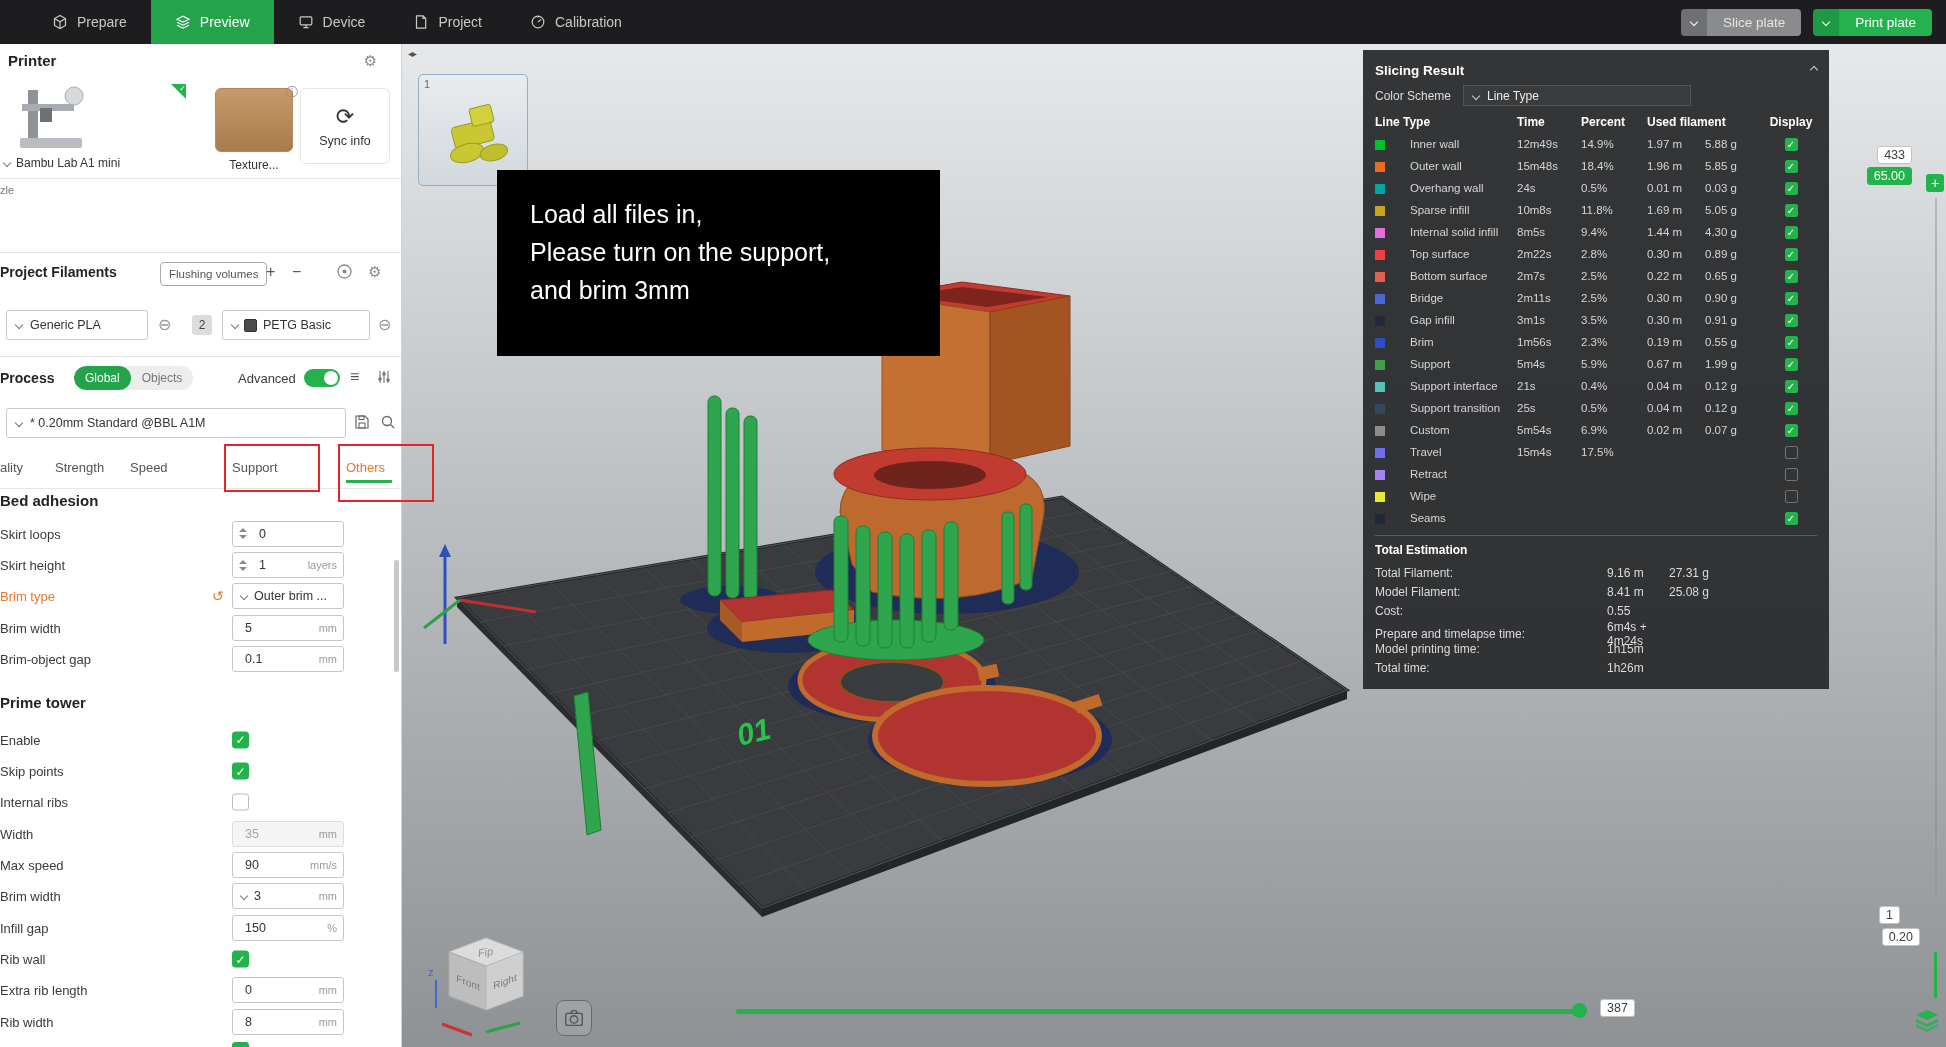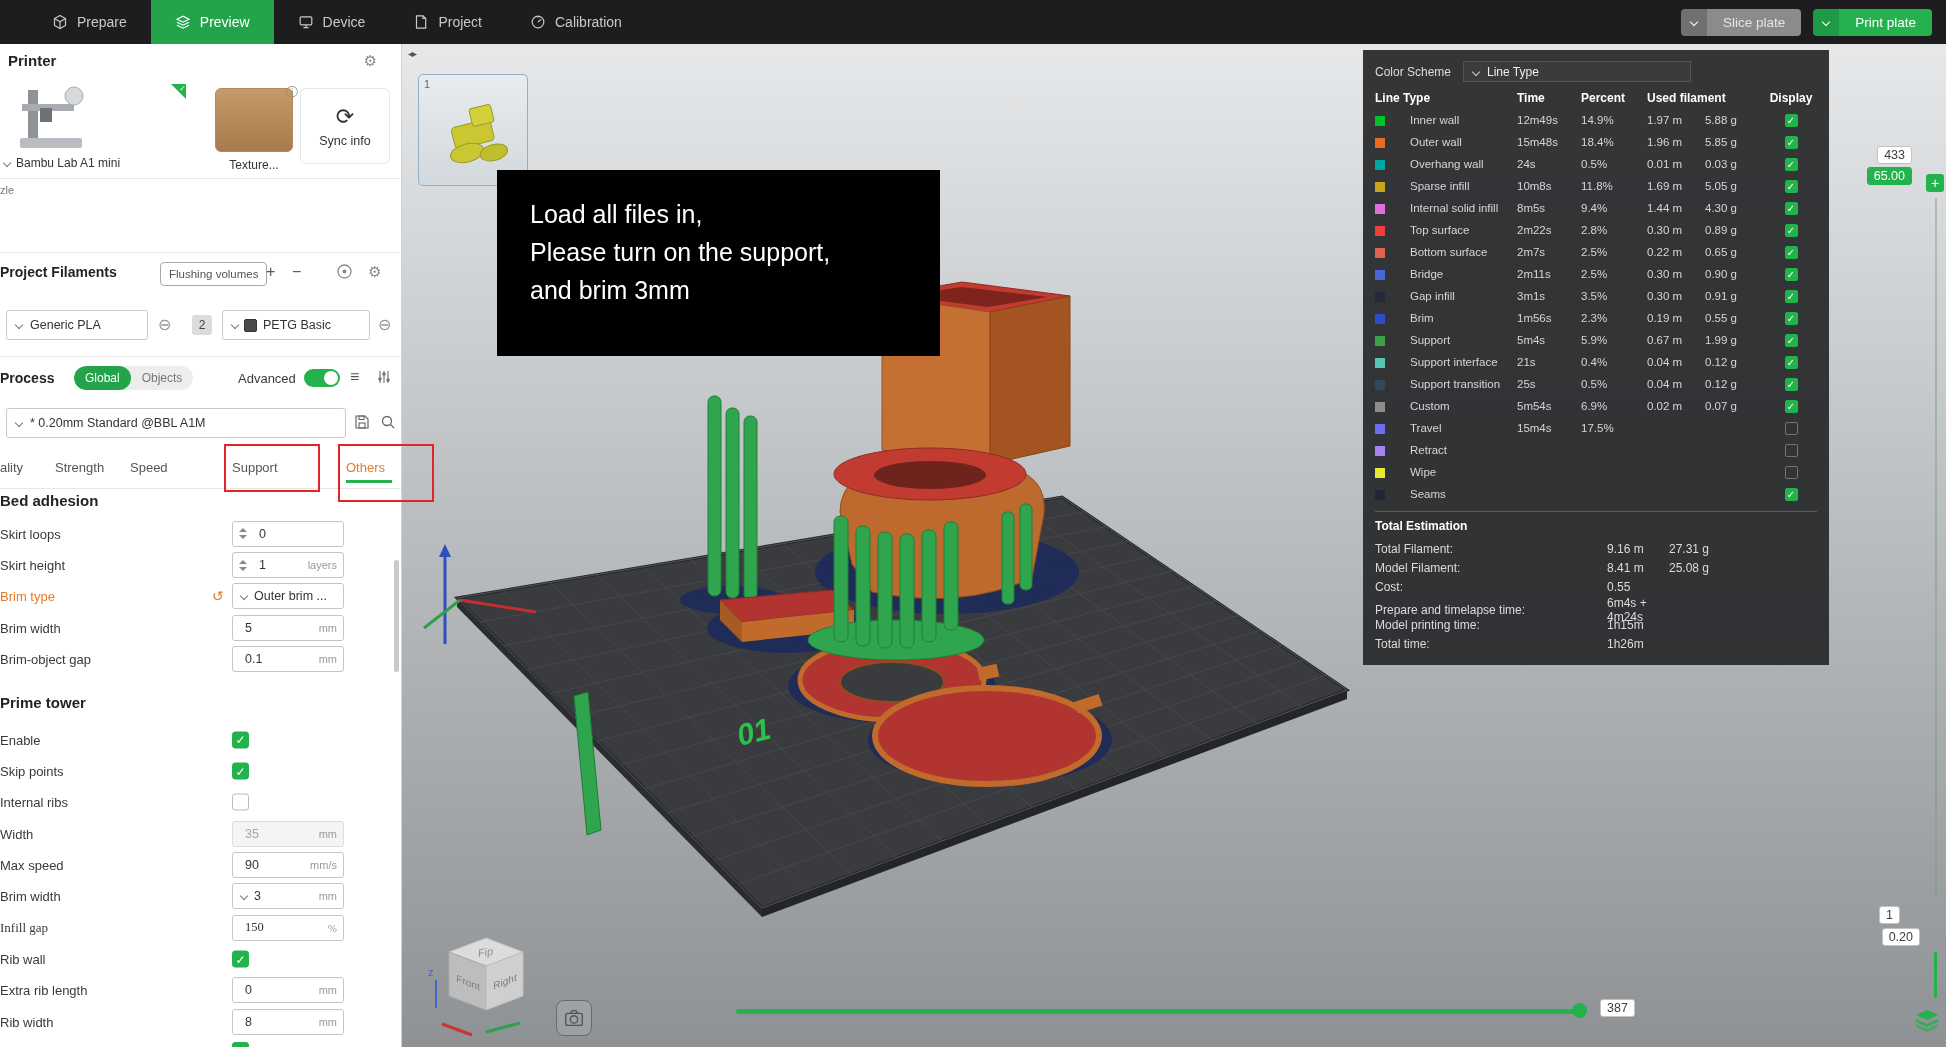--- a/index.html
+++ b/index.html
@@ -501,21 +501,21 @@
           </div>
         </div>
         <div class="param-row" style="height: 31.35px;">
           <span class="param-label">Brim width</span>
           <div class="ctrl select">
             <span class="chev"></span>
             <span class="ctrl-val">3</span>
             <span class="unit">mm</span>
           </div>
         </div>
-        <div class="param-row" style="height: 31.35px; font-family: Liberation Serif, serif;">
+        <div class="param-row" style="height: 31.35px;">
           <span class="param-label">Infill gap</span>
           <div class="ctrl input">
             <span class="ctrl-val">150</span>
             <span class="unit">%</span>
           </div>
         </div>
         <div class="param-row" style="height: 31.35px;">
           <span class="param-label">Rib wall</span>
           <div class="pcheck on">
             <span>✓</span>
@@ -538,20 +538,24 @@
       </div>
 
     <div class="abs pcheck on" style="left:232px;top:998px;transform:none;"></div>
     <div id="scrollbar"></div>
   </aside>
 
   <div class="redbox" id="redbox-support"></div>
   <div class="redbox" id="redbox-others"></div>
 
   <section id="slicing-panel">
+    <div class="sp-head">
+      <span class="sp-title">Slicing Result</span>
+      <span class="chev light up"></span>
+    </div>
     <div class="sp-scheme">
       <span>Color Scheme</span>
       <div class="sp-dd">
         <span class="chev light"></span>
         <span>Line Type</span>
       </div>
     </div>
     <div class="sp-cols" id="sp-cols">
         <span>Line Type</span>
         <span>Time</span>

